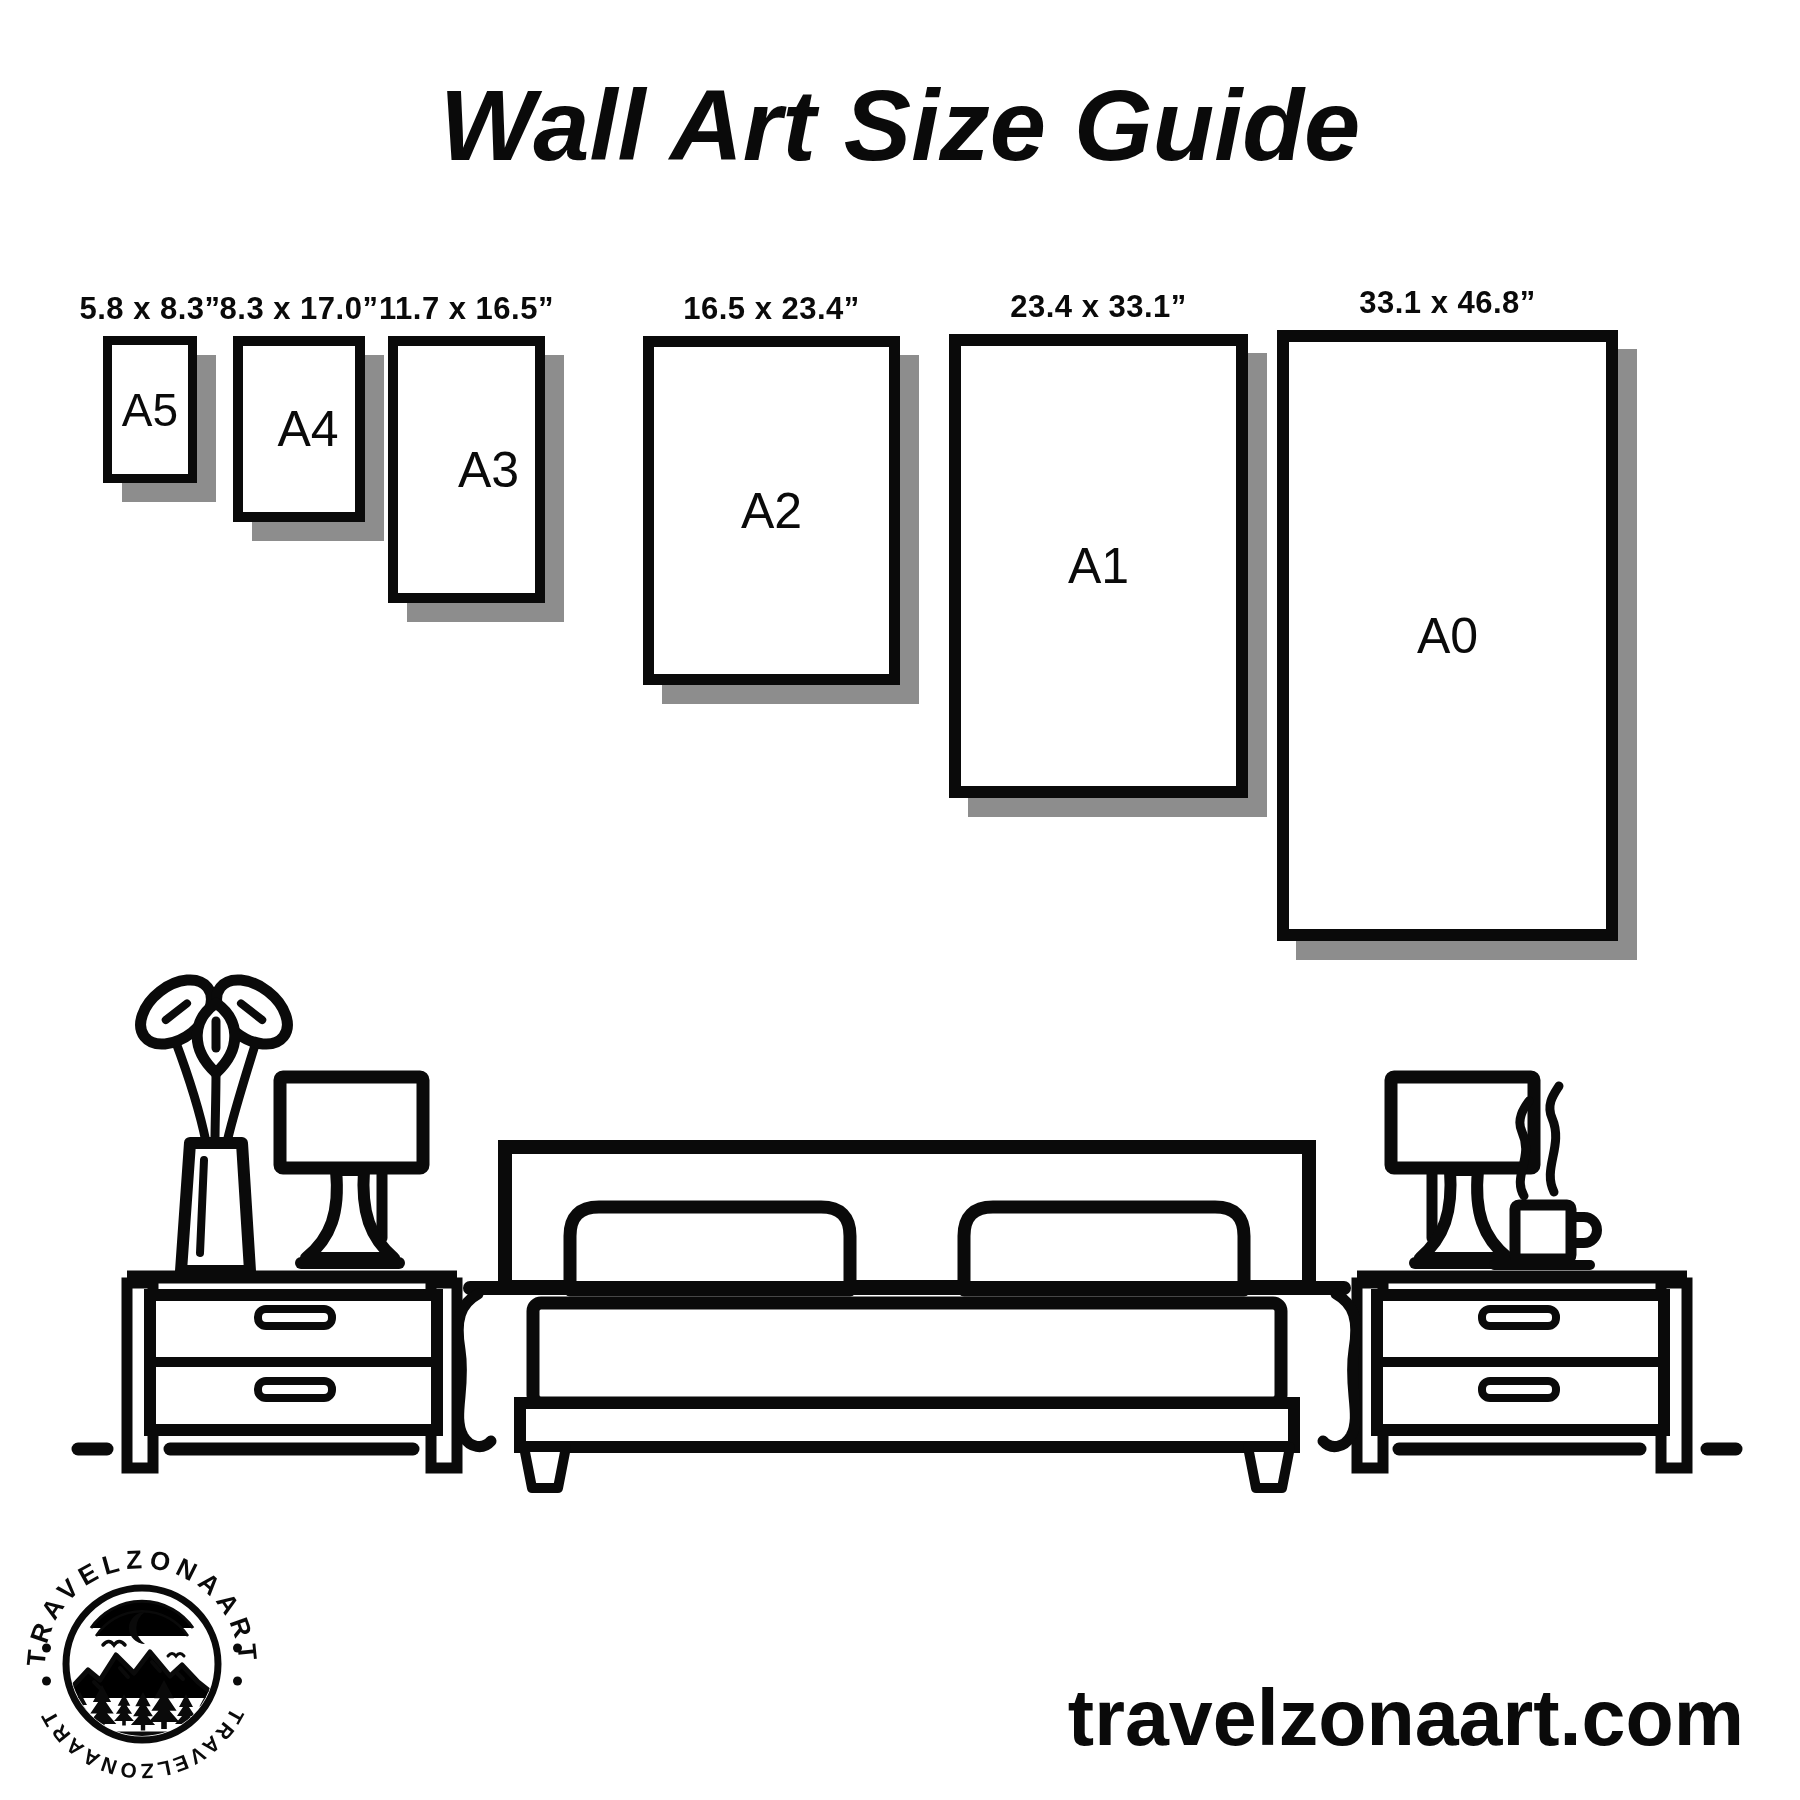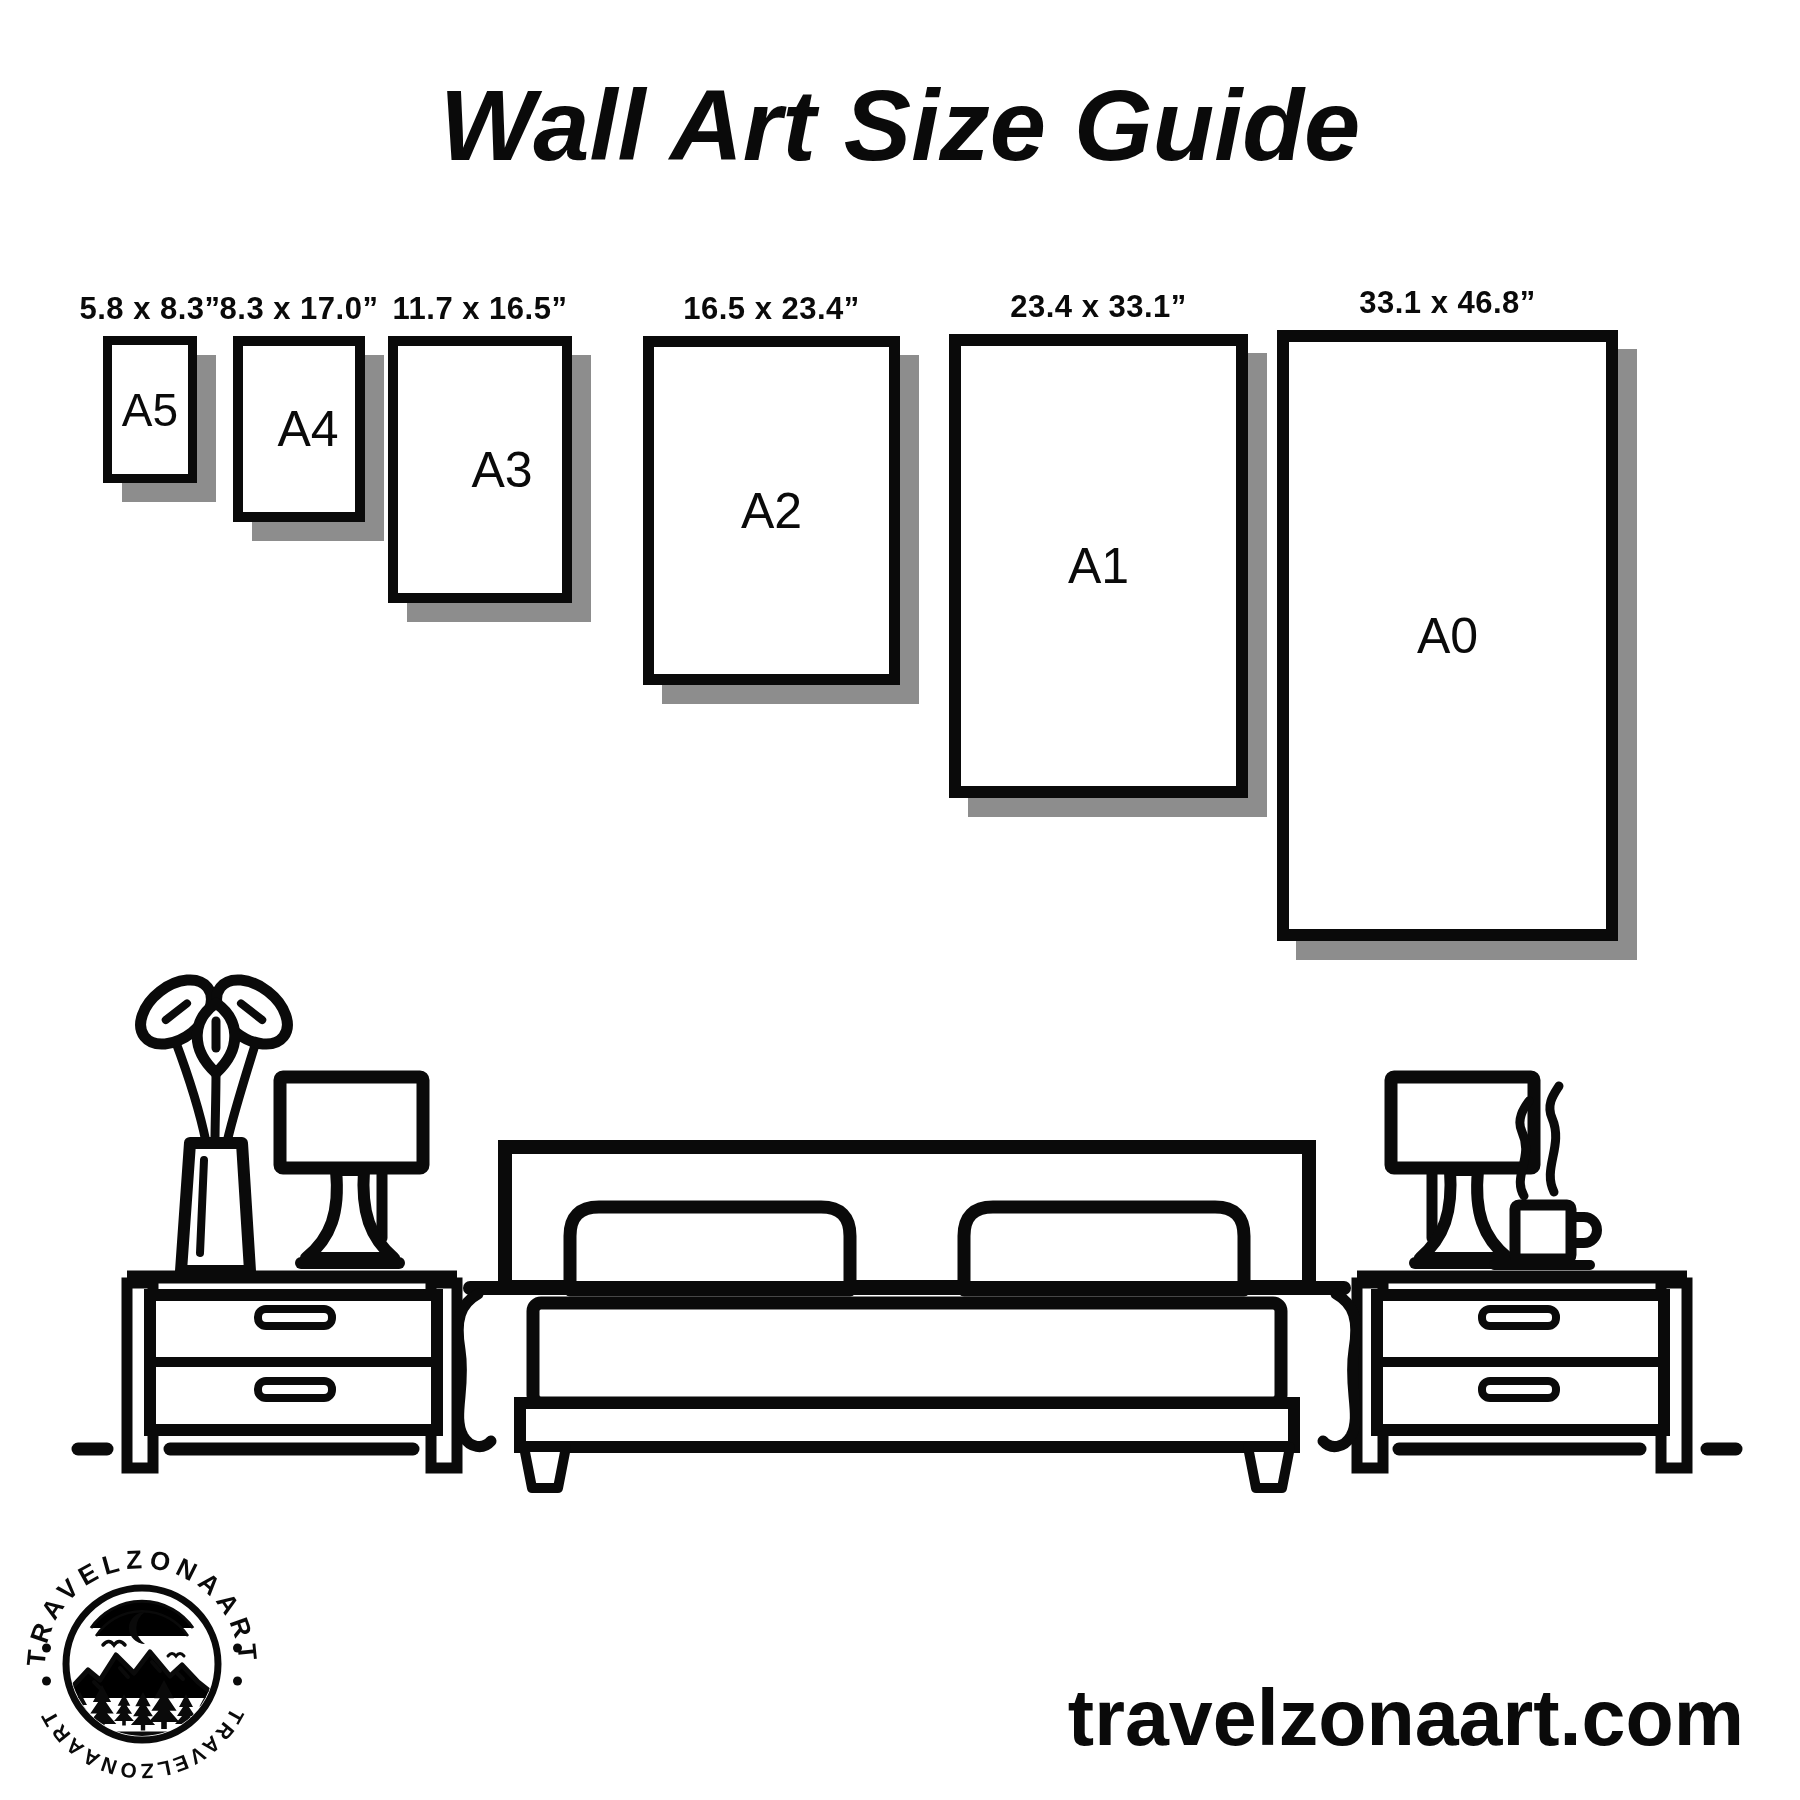--- a/index.html
+++ b/index.html
@@ -20,21 +20,21 @@
     background:#fff;border:11px solid var(--ink,#0a0a0a);
     display:flex;align-items:center;justify-content:center;
   }
   .dims{
     position:absolute;bottom:calc(100% + 9px);left:50%;transform:translateX(-50%);
     font-weight:bold;font-size:31px;letter-spacing:0.5px;white-space:nowrap;
   }
   .letter{font-weight:normal;font-size:50px;}
   .f-a5{left:103px;top:336px;width:94px;height:147px;}
   .f-a4{left:233px;top:336px;width:132px;height:186px;}
-  .f-a3{left:388px;top:336px;width:184px;height:267px;}
+  .f-a3{left:388px;top:336px;width:157px;height:267px;}
   .f-a2{left:643px;top:336px;width:257px;height:349px;}
   .f-a1{left:949px;top:334px;width:299px;height:464px;}
   .f-a0{left:1277px;top:330px;width:341px;height:611px;}
   .f-a5 .paper{border-width:9px;}
   .f-a4 .paper{border-width:10px;padding-left:18px;}
   .f-a3 .paper{border-width:10px;padding-left:44px;}
   .f-a2 .paper{border-width:11px;}
   .f-a1 .paper{border-width:12px;}
   .f-a0 .paper{border-width:12px;}
   .f-a5 .letter{font-size:46px;}

